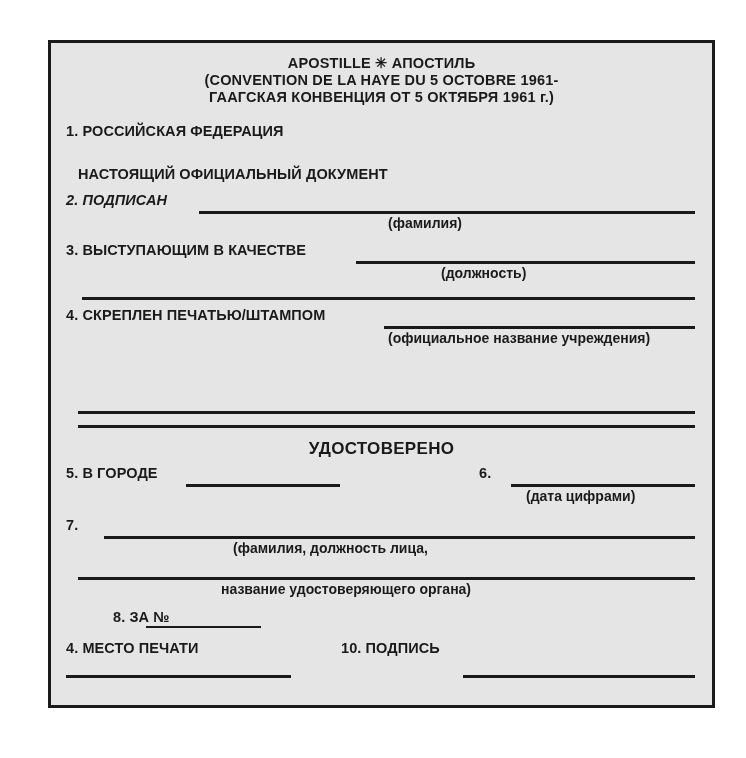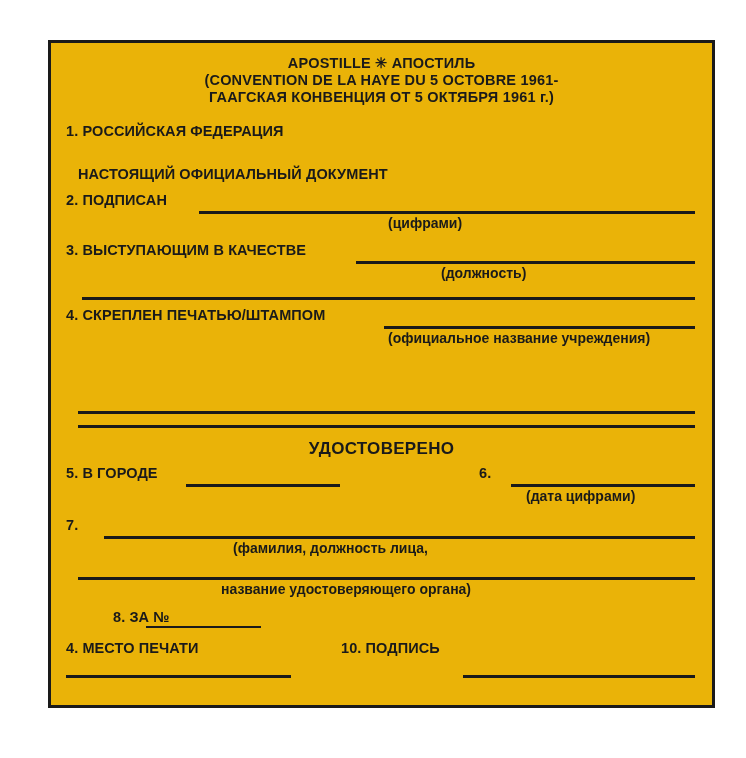--- a/index.html
+++ b/index.html
@@ -24,21 +24,21 @@
 
   
   #apostille-frame {
     position: absolute;
     left: 48px;
     top: 40px;
     width: 667px;
     height: 668px;
     border: 3px solid #1a1a1a;
     box-sizing: border-box;
-    background: #eab308;
+    background: #e5e5e5;
   }
 
   .inner {
     position: absolute;
     left: 0;
     top: 0;
     right: 0;
     bottom: 0;
   }
 
@@ -102,23 +102,23 @@
     <div class="inner">
 
       <div class="title-line" style="top:12px;">APOSTILLE ✳ АПОСТИЛЬ</div>
       <div class="title-line" style="top:29px;">(CONVENTION DE LA HAYE DU 5 OCTOBRE 1961-</div>
       <div class="title-line" style="top:46px;">ГААГСКАЯ КОНВЕНЦИЯ ОТ 5 ОКТЯБРЯ 1961 г.)</div>
 
       <div class="txt" style="left:15px; top:80px;">1. РОССИЙСКАЯ ФЕДЕРАЦИЯ</div>
 
       <div class="txt" style="left:27px; top:123px;">НАСТОЯЩИЙ ОФИЦИАЛЬНЫЙ ДОКУМЕНТ</div>
 
-      <div class="txt" style="left:15px; top:149px;">2. ПОДПИСАН</div>
+      <div class="txt" style="left:15px; top:149px;font-style:italic;">2. ПОДПИСАН</div>
       <div class="rule" style="left:148px; top:168px; width:496px;"></div>
-      <div class="caption" style="left:337px; top:172px;">(цифрами)</div>
+      <div class="caption" style="left:337px; top:172px;">(фамилия)</div>
 
       <div class="txt" style="left:15px; top:199px;">3. ВЫСТУПАЮЩИМ В КАЧЕСТВЕ</div>
       <div class="rule" style="left:305px; top:218px; width:339px;"></div>
       <div class="caption" style="left:390px; top:222px;">(должность)</div>
 
       <div class="rule" style="left:31px; top:254px; width:613px;"></div>
 
       <div class="txt" style="left:15px; top:264px;">4. СКРЕПЛЕН ПЕЧАТЬЮ/ШТАМПОМ</div>
       <div class="rule" style="left:333px; top:283px; width:311px;"></div>
       <div class="caption" style="left:337px; top:287px;">(официальное название учреждения)</div>

